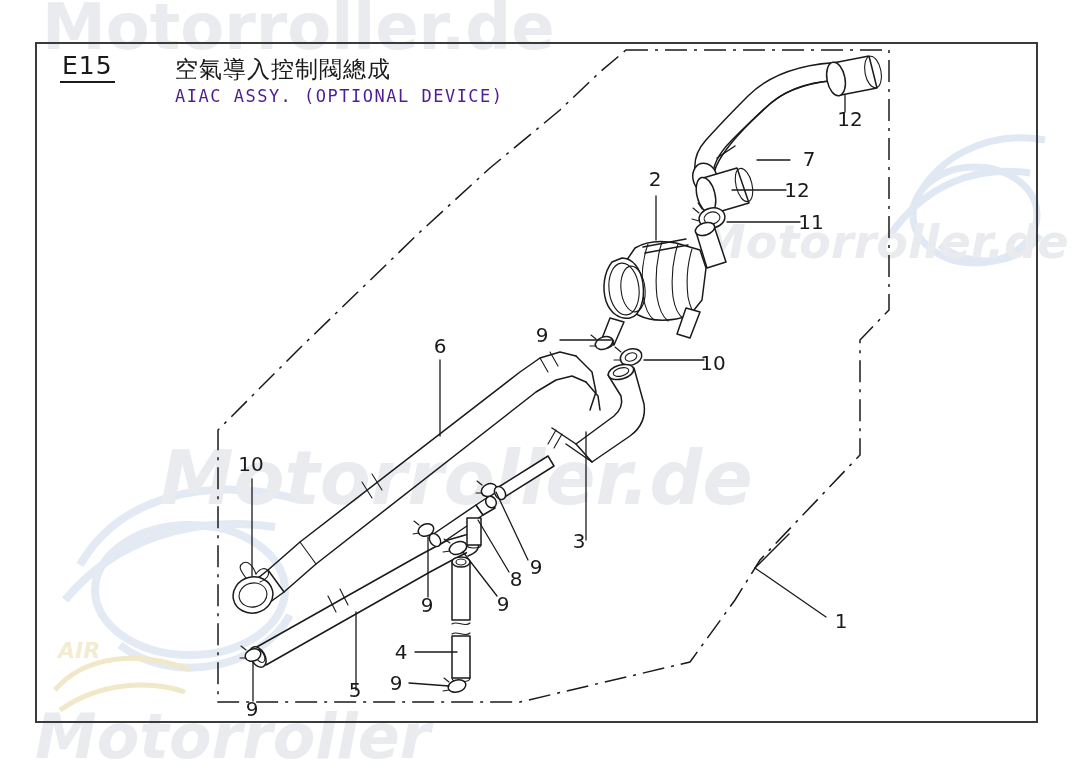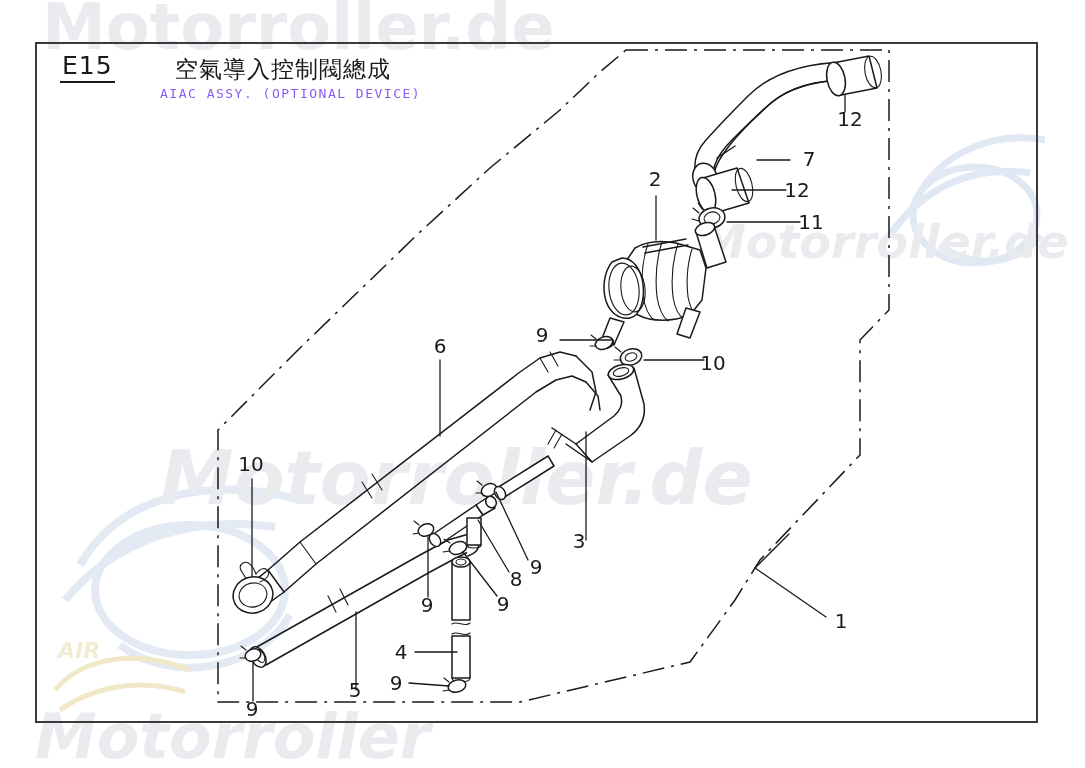--- a/index.html
+++ b/index.html
@@ -20,21 +20,21 @@
          border:2px solid #3a3a3a;box-sizing:border-box;background:transparent;}
 
   
   #title-block{position:absolute;left:60px;top:52px;}
   #code{font-family:"DejaVu Sans","Liberation Sans",sans-serif;
         font-size:25px;color:#1a1a1a;letter-spacing:1px;
         border-bottom:2px solid #1a1a1a;display:inline-block;
         padding:0 2px 1px 2px;line-height:1.1;}
   #title-cn{position:absolute;left:115px;top:2px;font-size:23px;color:#1a1a1a;
             font-family:"DejaVu Sans","Liberation Sans",sans-serif;letter-spacing:1px;white-space:nowrap;}
-  #title-en{position:absolute;left:100px;top:34px;font-size:13px;color:#8b5cf6;
+  #title-en{position:absolute;left:115px;top:34px;font-size:17px;color:#4c1d95;
             font-family:"DejaVu Sans Mono","Liberation Mono",monospace;letter-spacing:1.5px;white-space:nowrap;}
 
   
   #drawing{position:absolute;left:0;top:0;width:1085px;height:768px;}
   .ln{fill:none;stroke:#1a1a1a;stroke-width:1.5;stroke-linecap:round;stroke-linejoin:round;}
   .ln-thin{fill:none;stroke:#1a1a1a;stroke-width:1.1;stroke-linecap:round;stroke-linejoin:round;}
   .bnd{fill:none;stroke:#1a1a1a;stroke-width:1.5;stroke-dasharray:22 7 3 7;stroke-linecap:butt;}
   .lead{fill:none;stroke:#1a1a1a;stroke-width:1.3;stroke-linecap:round;}
   .num{font-family:"DejaVu Sans","Liberation Sans",sans-serif;font-size:20px;fill:#1a1a1a;}
   .wht{fill:#ffffff;}

